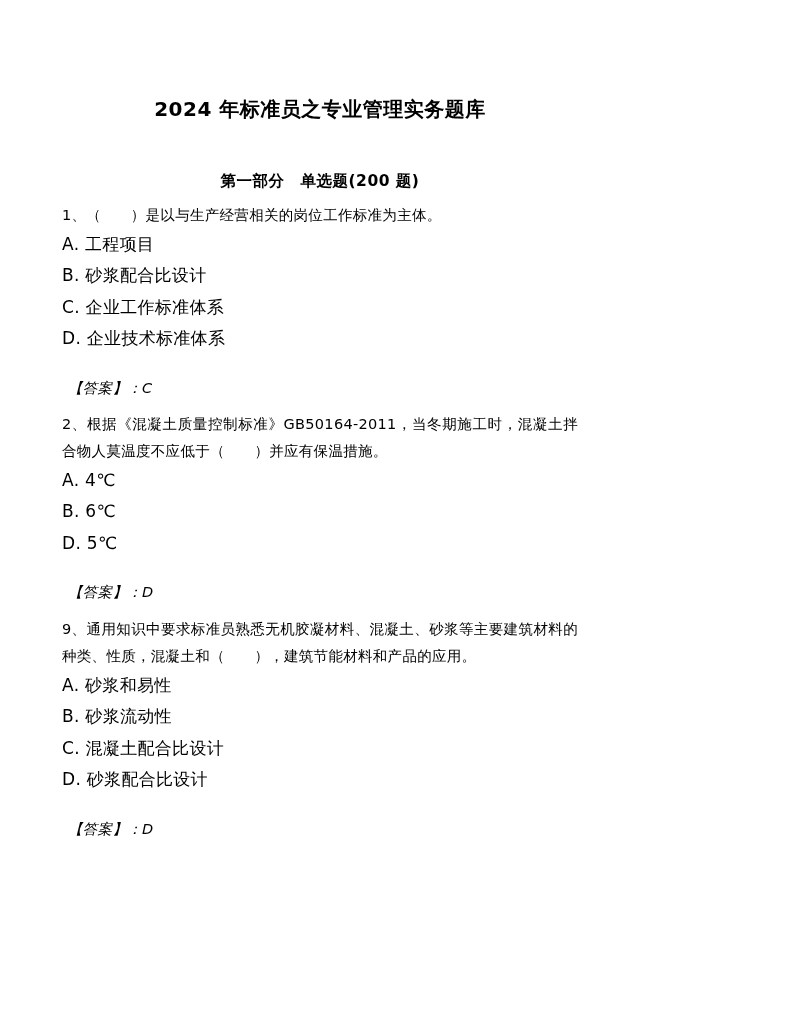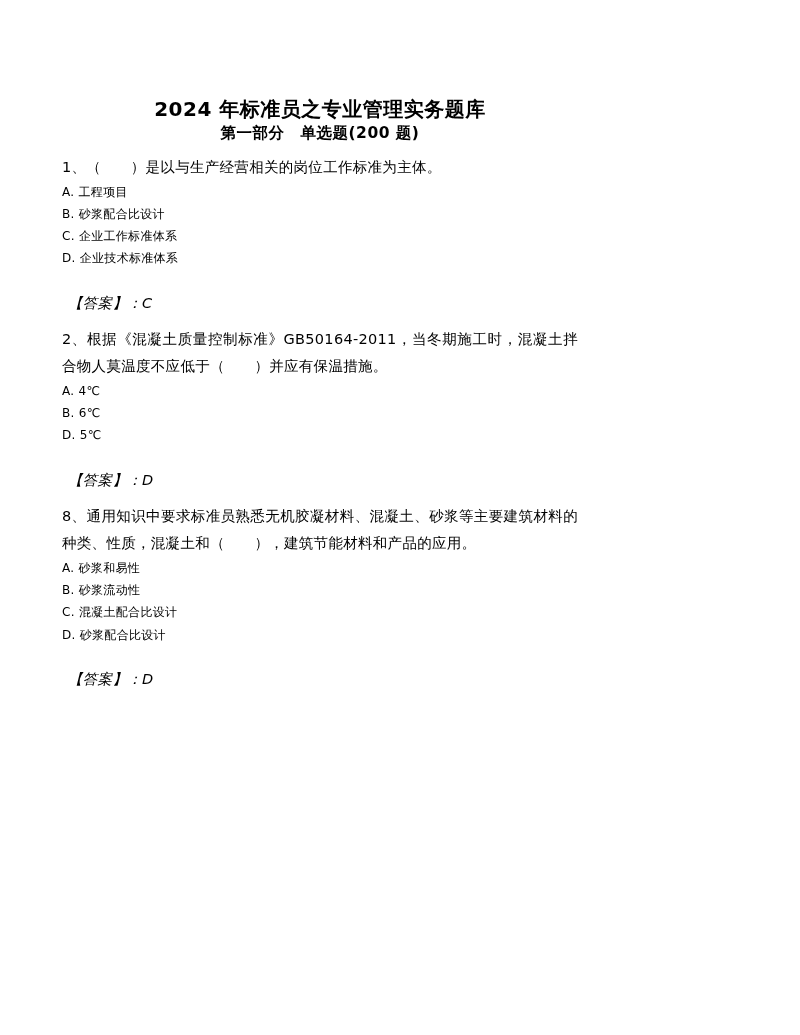--- a/index.html
+++ b/index.html
@@ -25,36 +25,37 @@
   }
   .doc-title {
     margin-top: 95px;
     text-align: center;
     font-size: 20px;
     font-weight: bold;
     letter-spacing: 0.5px;
     line-height: 1.4;
   }
   .section-heading {
+    margin-top: 48px;
     text-align: center;
     font-size: 15.5px;
     font-weight: bold;
     letter-spacing: 0.5px;
   }
   .question-block {
     margin-top: 10px;
   }
   .q-stem {
     font-size: 14.5px;
     line-height: 1.85;
     text-align: justify;
     letter-spacing: 0.3px;
   }
   .q-option {
-    font-size: 12px;
+    font-size: 17px;
     line-height: 1.85;
     letter-spacing: 0.3px;
   }
   .q-answer {
     margin-top: 20px;
     margin-bottom: 4px;
     font-size: 14.5px;
     line-height: 1.85;
     letter-spacing: 0.3px;
     padding-left: 6px;
@@ -81,21 +82,21 @@
 
   <div class="question-block">
     <div class="q-stem">2、根据《混凝土质量控制标准》GB50164-2011，当冬期施工时，混凝土拌合物人莫温度不应低于（　　）并应有保温措施。</div>
     <div class="q-option">A. 4℃</div>
     <div class="q-option">B. 6℃</div>
     <div class="q-option">D. 5℃</div>
     <div class="q-answer">【答案】：D</div>
   </div>
 
   <div class="question-block">
-    <div class="q-stem">8、通用知识中要求标准员熟悉无机胶凝材料、混凝土、砂浆等主要建筑材料的种类、性质，混凝土和（　　），建筑节能材料和产品的应用。</div>
+    <div class="q-stem">9、通用知识中要求标准员熟悉无机胶凝材料、混凝土、砂浆等主要建筑材料的种类、性质，混凝土和（　　），建筑节能材料和产品的应用。</div>
     <div class="q-option">A. 砂浆和易性</div>
     <div class="q-option">B. 砂浆流动性</div>
     <div class="q-option">C. 混凝土配合比设计</div>
     <div class="q-option">D. 砂浆配合比设计</div>
     <div class="q-answer">【答案】：D</div>
   </div>
 
 </div>
 
 </body></html>

